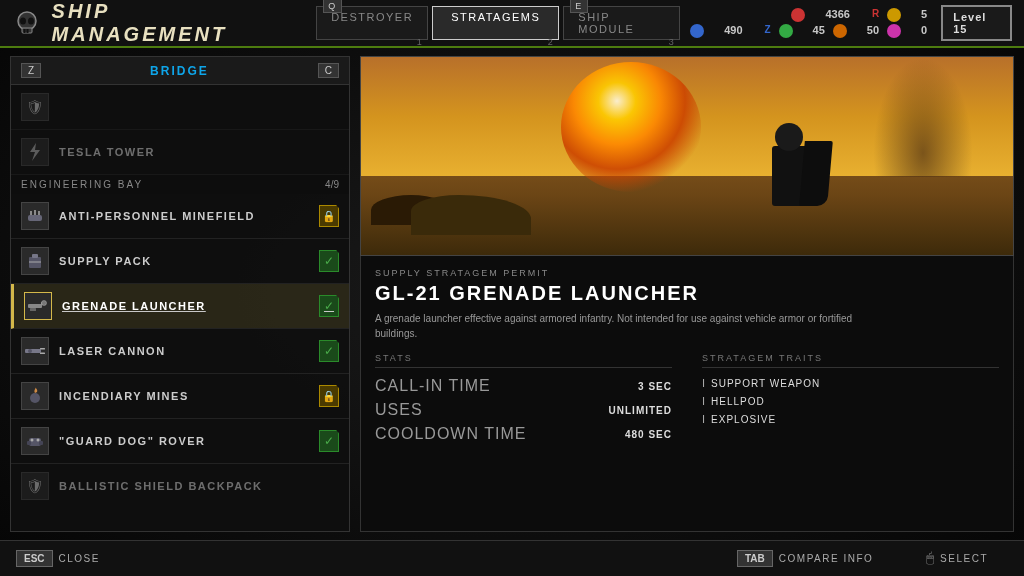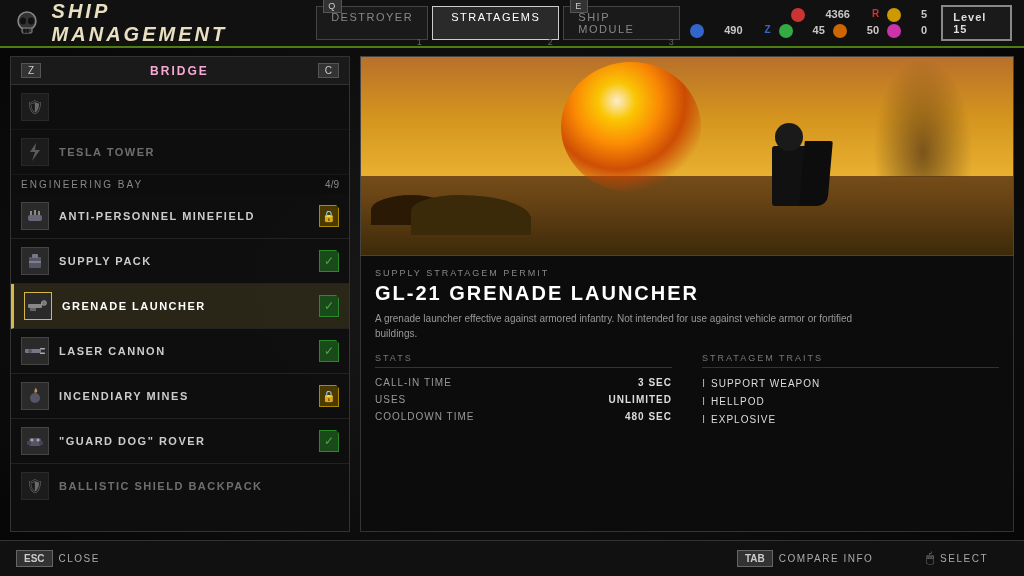--- a/index.html
+++ b/index.html
@@ -187,21 +187,21 @@
       background: #333;
       border: 1px solid #555;
       padding: 1px 6px;
       font-size: 10px;
       color: #ccc;
     }
 
     .panel-header-title {
       font-size: 12px;
       letter-spacing: 2px;
-      color: #f9a8d4;
+      color: #0ea5e9;
       font-weight: bold;
     }
 
     
     .section-header {
       display: flex;
       align-items: center;
       justify-content: space-between;
       padding: 4px 10px;
       background: #0d0d0d;
@@ -227,20 +227,21 @@
       border-bottom: 1px solid #222;
       gap: 10px;
       cursor: pointer;
       position: relative;
       min-height: 40px;
     }
 
     .list-item.selected {
       background: rgba(200,180,80,0.15);
       border-left: 3px solid #d4b84a;
+      text-decoration: underline;
     }
 
     .list-item.dimmed {
       opacity: 0.5;
     }
 
     .item-icon {
       width: 28px;
       height: 28px;
       background: #2a2a2a;
@@ -384,21 +385,21 @@
     }
 
     .stat-row {
       display: flex;
       justify-content: space-between;
       align-items: center;
       padding: 3px 0;
     }
 
     .stat-name {
-      font-size: 10px;
+      font-size: 16px;
       letter-spacing: 1px;
       color: #999;
       text-transform: uppercase;
     }
 
     .stat-value {
       font-size: 10px;
       font-weight: bold;
       color: #ddd;
       letter-spacing: 1px;

